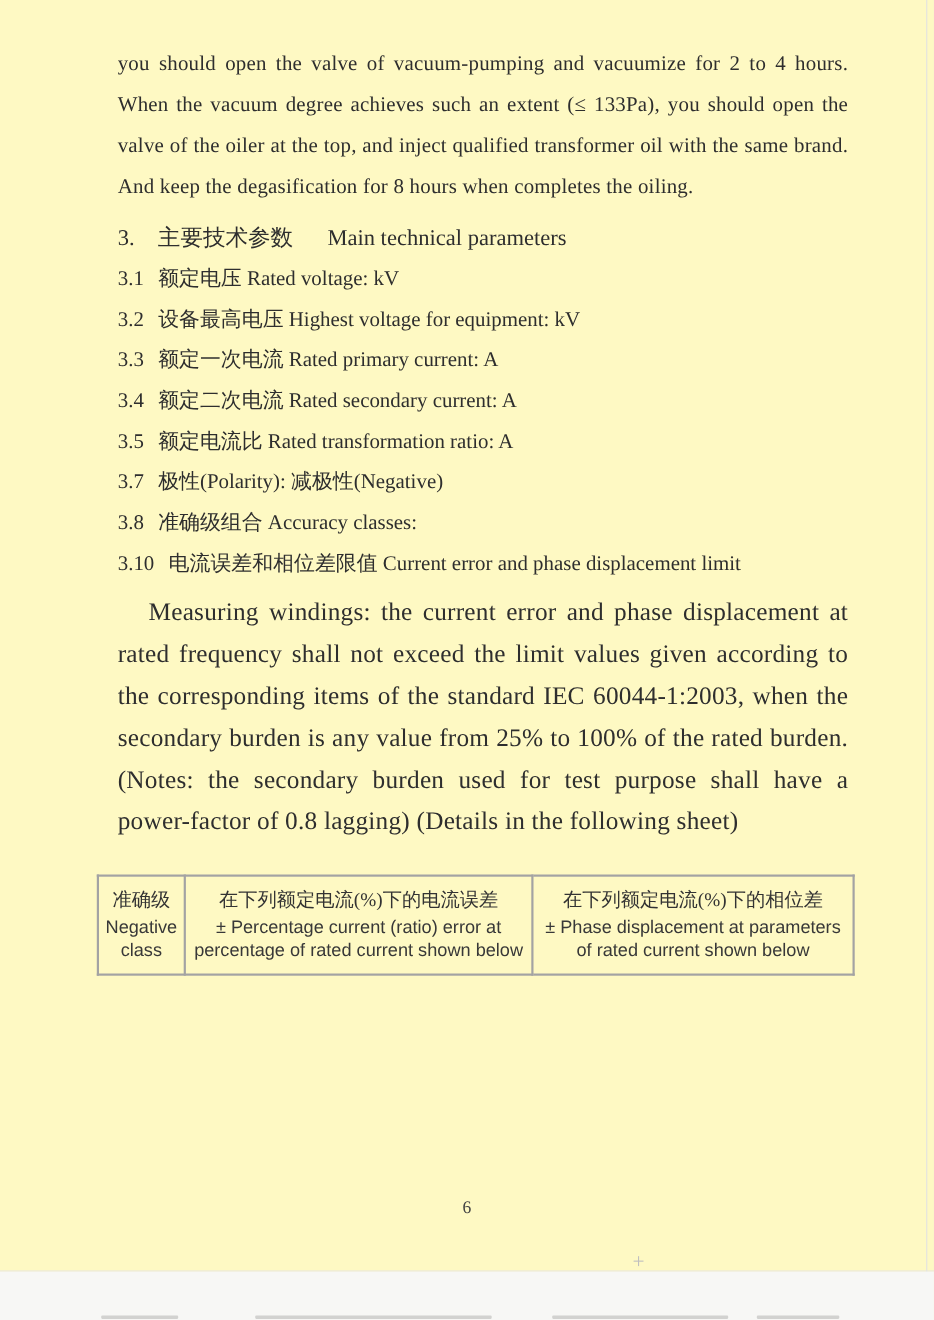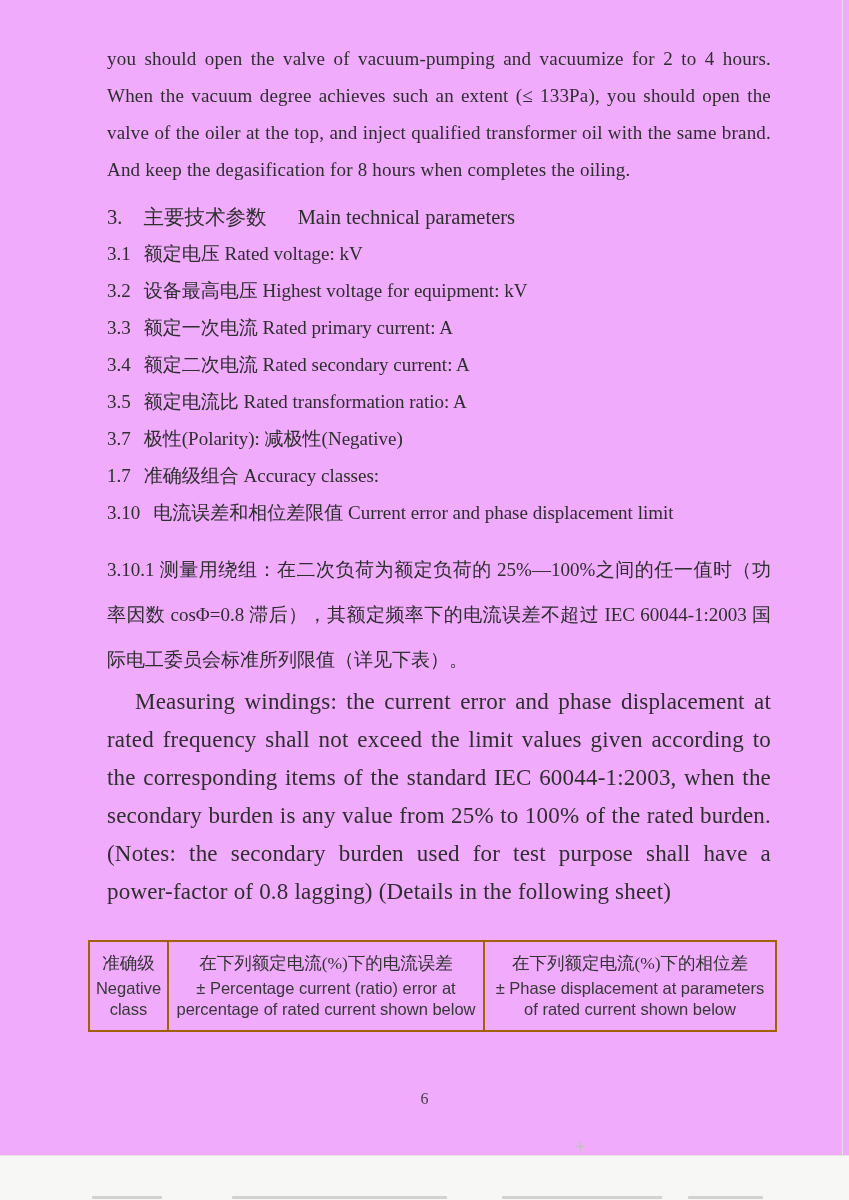--- a/index.html
+++ b/index.html
@@ -1,19 +1,19 @@
 <!DOCTYPE html>
 <html><head>
 <meta charset="utf-8">
 <style>
   html,body{margin:0;padding:0;background:#e9e9e9;}
   .page{
     position:relative;
     width:849px;height:1200px;
-    background:#f0abfc;
+    background:#fef9c3;
     overflow:hidden;
     font-family:"Liberation Serif","DejaVu Serif",serif;
     color:#2e2e2e;
     margin:0 auto;
   }
   .content{
     position:absolute;left:107px;top:40px;width:664px;
   }
   .para{
     margin:0;
@@ -53,21 +53,21 @@
     text-indent:28px;
     letter-spacing:.2px;
   }
   table.acc{
     margin:29px 0 0 -19px;
     width:687px;
     border-collapse:collapse;
     table-layout:fixed;
   }
   table.acc td{
-    border:2px solid #a16207;
+    border:2px solid #a3a3a3;
     vertical-align:middle;
     text-align:center;
     padding:9px 4px 10px 4px;
   }
   .cell-zh{
     font-size:17.5px;
     line-height:24px;
     color:#333;
   }
   .cell-en{
@@ -139,28 +139,27 @@
       <div class="param">
         <span class="num">3.4</span><span>额定二次电流 Rated secondary current: A</span>
       </div>
       <div class="param">
         <span class="num">3.5</span><span>额定电流比  Rated transformation ratio: A</span>
       </div>
       <div class="param">
         <span class="num">3.7</span><span>极性(Polarity): 减极性(Negative)</span>
       </div>
       <div class="param">
-        <span class="num">1.7</span><span>准确级组合  Accuracy classes:</span>
+        <span class="num">3.8</span><span>准确级组合  Accuracy classes:</span>
       </div>
       <div class="param">
         <span class="num">3.10</span><span>电流误差和相位差限值 Current error and phase displacement limit</span>
       </div>
     </div>
 
-    <p class="clause">3.10.1 测量用绕组：在二次负荷为额定负荷的 25%—100%之间的任一值时（功率因数 cosΦ=0.8 滞后），其额定频率下的电流误差不超过 IEC 60044-1:2003 国际电工委员会标准所列限值（详见下表）。</p>
 
     <p class="measuring">Measuring windings: the current error and phase displacement at rated frequency shall not exceed the limit values given according to the corresponding items of the standard IEC 60044-1:2003, when the secondary burden is any value from 25% to 100% of the rated burden. (Notes: the secondary burden used for test purpose shall have a power-factor of 0.8 lagging) (Details in the following sheet)</p>
 
     <table class="acc">
       <colgroup>
         <col style="width:79px">
         <col style="width:316px">
         <col style="width:292px">
       </colgroup>
       <tbody>

